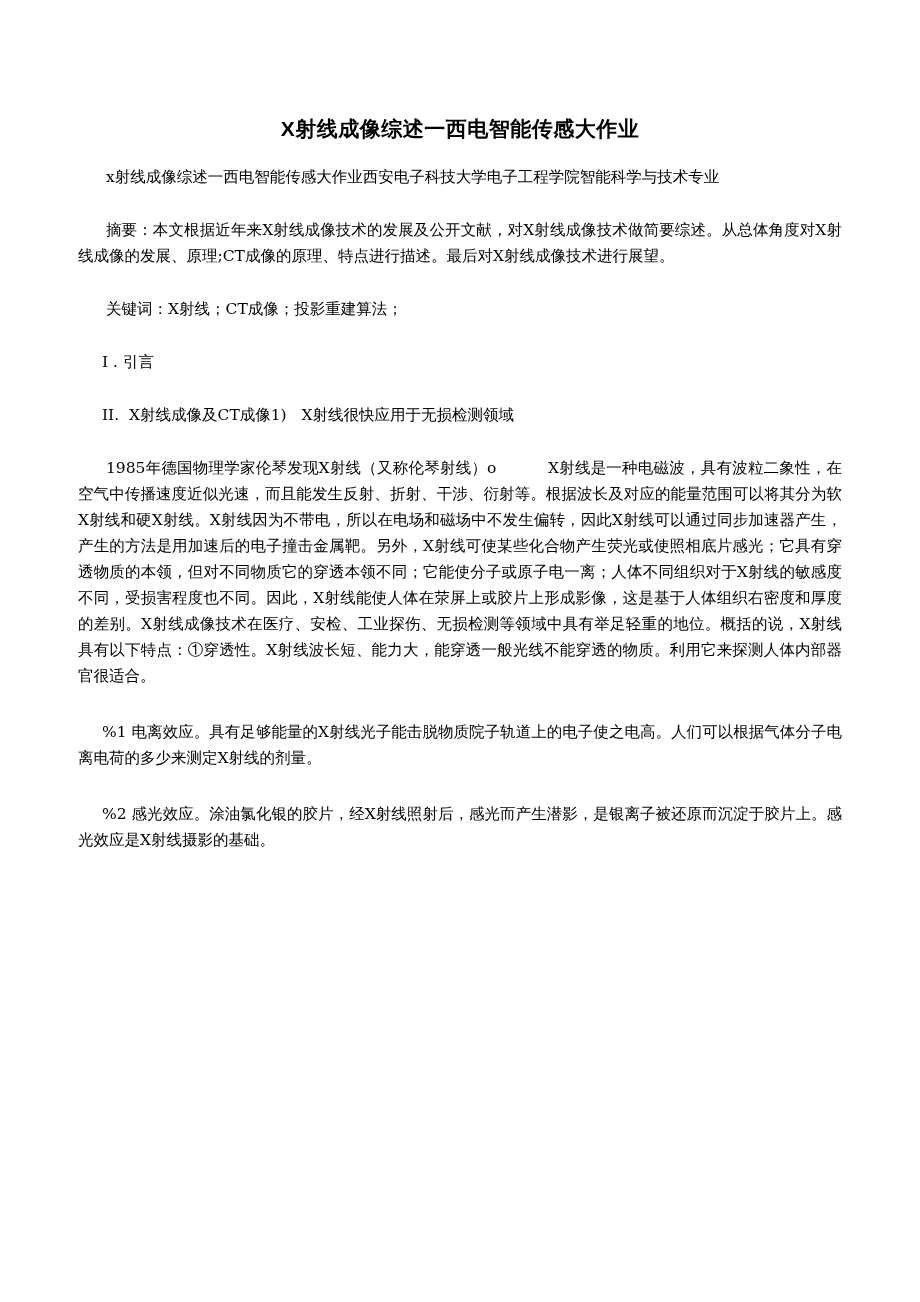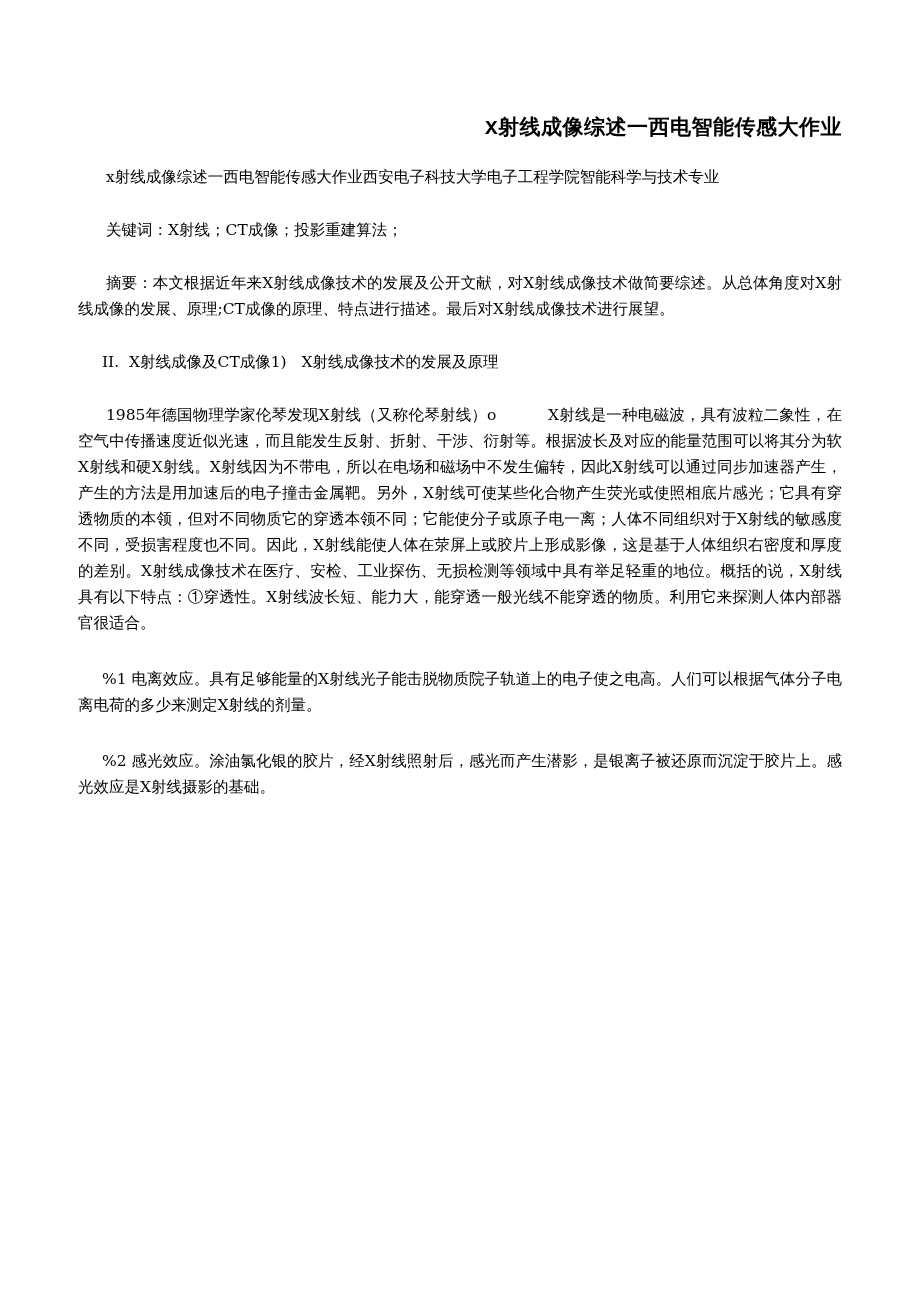--- a/index.html
+++ b/index.html
@@ -21,24 +21,24 @@
     box-sizing: border-box;
     padding: 0;
   }
   .content {
     position: absolute;
     left: 78px;
     top: 0;
     width: 764px;
   }
   .doc-title {
-    font-family: Liberation Mono, monospace;
+    font-family: Liberation Sans, sans-serif;
     font-weight: bold;
     font-size: 21px;
-    text-align: right;
+    text-align: center;
     margin: 115px 0 0 0;
     letter-spacing: 0.5px;
     line-height: 1.3;
   }
   .para {
     font-family: "DejaVu Serif", "Liberation Serif", serif;
     font-size: 15.5px;
     line-height: 26px;
     margin: 22px 0 0 0;
     text-align: justify;
@@ -66,27 +66,28 @@
 </head>
 <body>
 
 <div class="page">
   <div class="content">
 
     <h1 class="doc-title">X射线成像综述一西电智能传感大作业</h1>
 
     <p class="para first-indent nowrap-space">x射线成像综述一西电智能传感大作业西安电子科技大学电子工程学院智能科学与技术专业</p>
 
+    <p class="para first-indent nowrap-space gap-wide">摘要：本文根据近年来X射线成像技术的发展及公开文献，对X射线成像技术做简要综述。从总体角度对X射线成像的发展、原理;CT成像的原理、特点进行描述。最后对X射线成像技术进行展望。</p>
+
     <p class="para first-indent nowrap-space gap-wide">关键词：X射线；CT成像；投影重建算法；</p>
 
-    <p class="para first-indent nowrap-space gap-wide">摘要：本文根据近年来X射线成像技术的发展及公开文献，对X射线成像技术做简要综述。从总体角度对X射线成像的发展、原理;CT成像的原理、特点进行描述。最后对X射线成像技术进行展望。</p>
+    <p class="para heading-line nowrap-space gap-wide">I . 引言</p>
 
 
-
-    <p class="para heading-line nowrap-space gap-wide">II.  X射线成像及CT成像1)   X射线成像技术的发展及原理</p>
+    <p class="para heading-line nowrap-space gap-wide">II.  X射线成像及CT成像1)   X射线很快应用于无损检测领域</p>
 
     <p class="para first-indent nowrap-space gap-wide">1985年德国物理学家伦琴发现X射线（又称伦琴射线）o          X射线是一种电磁波，具有波粒二象性，在空气中传播速度近似光速，而且能发生反射、折射、干涉、衍射等。根据波长及对应的能量范围可以将其分为软X射线和硬X射线。X射线因为不带电，所以在电场和磁场中不发生偏转，因此X射线可以通过同步加速器产生，产生的方法是用加速后的电子撞击金属靶。另外，X射线可使某些化合物产生荧光或使照相底片感光；它具有穿透物质的本领，但对不同物质它的穿透本领不同；它能使分子或原子电一离；人体不同组织对于X射线的敏感度不同，受损害程度也不同。因此，X射线能使人体在荥屏上或胶片上形成影像，这是基于人体组织右密度和厚度的差别。X射线成像技术在医疗、安检、工业探伤、无损检测等领域中具有举足轻重的地位。概括的说，X射线具有以下特点：①穿透性。X射线波长短、能力大，能穿透一般光线不能穿透的物质。利用它来探测人体内部器官很适合。</p>
 
 
     <p class="para small-indent nowrap-space gap-extra">%1 电离效应。具有足够能量的X射线光子能击脱物质院子轨道上的电子使之电高。人们可以根据气体分子电离电荷的多少来测定X射线的剂量。</p>
 
     <p class="para small-indent nowrap-space gap-extra">%2 感光效应。涂油氯化银的胶片，经X射线照射后，感光而产生潜影，是银离子被还原而沉淀于胶片上。感光效应是X射线摄影的基础。</p>
 
   </div>
 </div>

